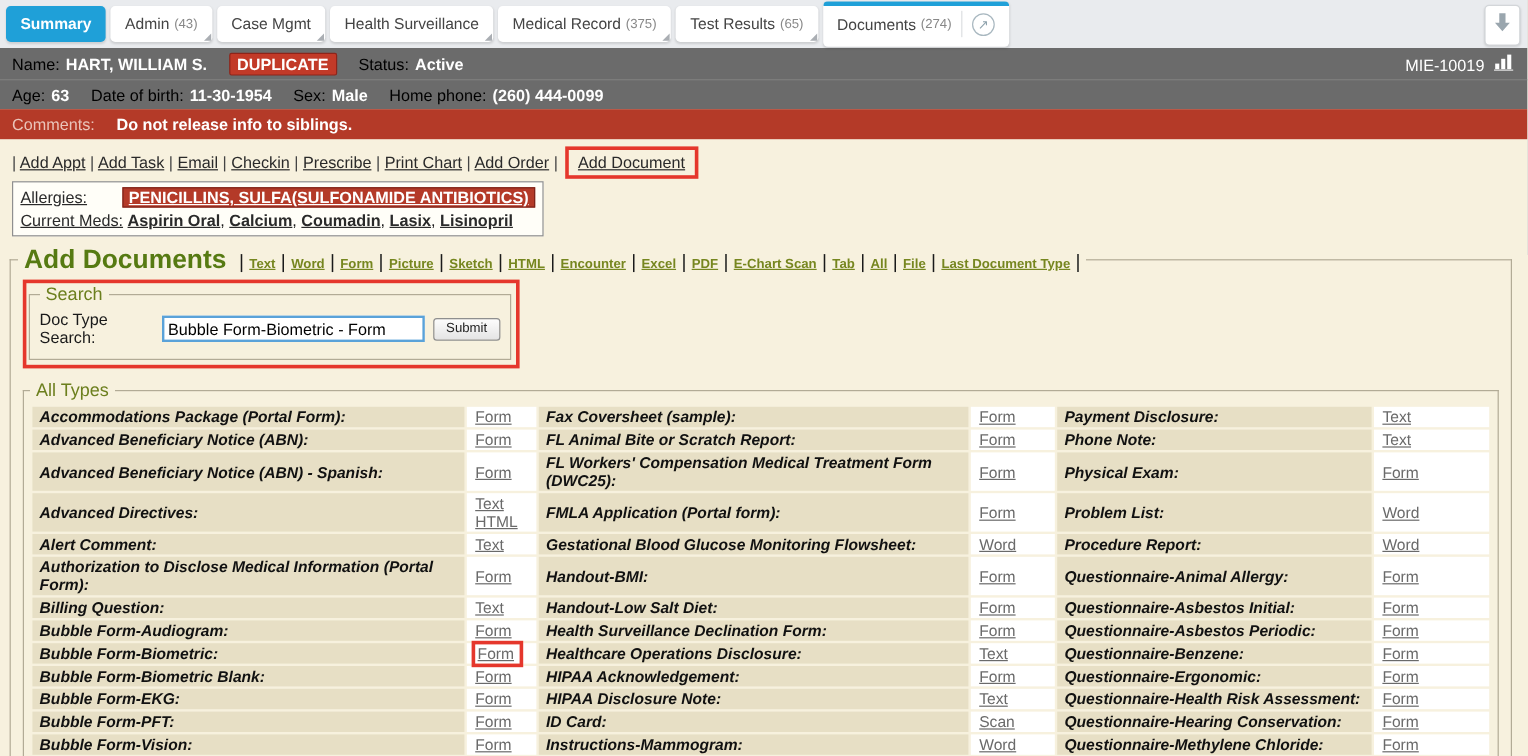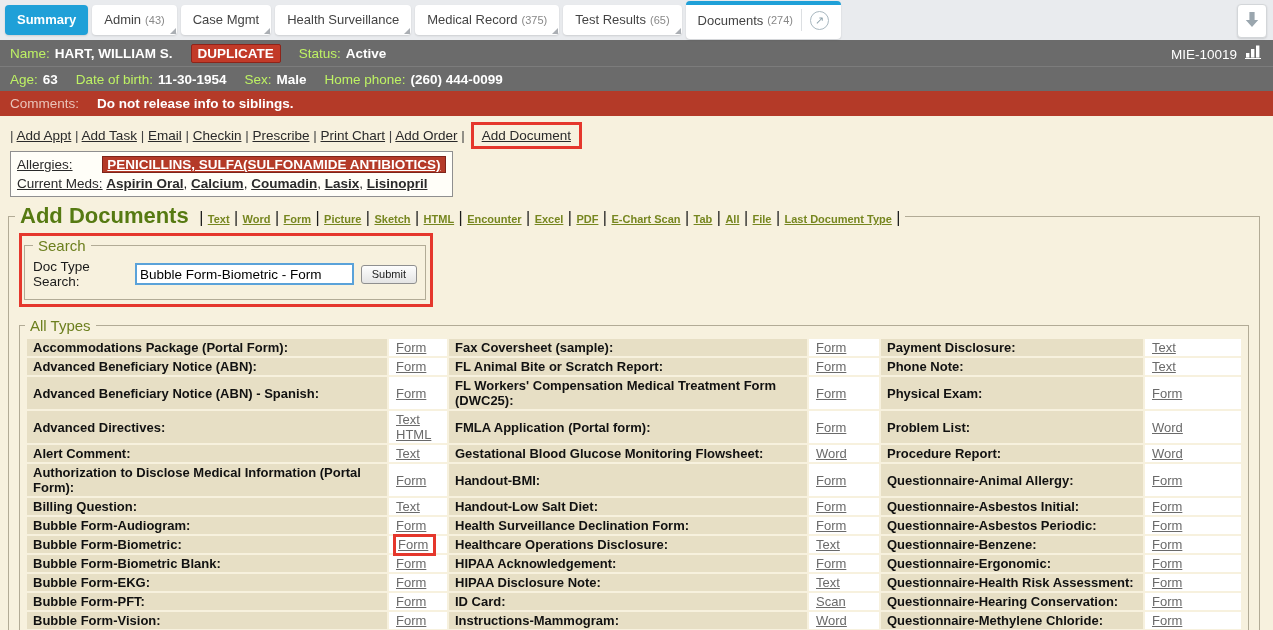--- a/index.html
+++ b/index.html
@@ -20,21 +20,21 @@
   .tab-sep { width:1px; height:22px; background:#dcdfe2; margin:0 8px; display:inline-block; }
   .popout { width:19px; height:19px; border:1.5px solid #a9b8c0; border-radius:50%; color:#8fa3ad;
             font-size:11px; display:inline-flex; align-items:center; justify-content:center; }
   .scrollbtn { position:absolute; top:4px; right:6px; width:30px; height:34px; background:#fff;
             border:1px solid #d3d6d9; border-radius:4px; box-shadow:0 1px 2px rgba(0,0,0,.12);
             display:flex; align-items:center; justify-content:center; cursor:pointer; }
   
   .pbar { background:#6b6b6b; color:#fff; display:flex; align-items:center; padding:0 10px; font-size:13.5px; }
   .pbar1 { height:26px; }
   .pbar2 { height:25px; border-top:1px solid #7c7c7c; }
-  .pl { color:#bef264; margin-right:5px; }
+  .pl { color:#000000; margin-right:5px; }
   .pv { color:#fff; font-weight:bold; margin-right:18px; }
   .badge-dup { background:#c23a28; border:1px solid #8d241a; color:#fff; font-weight:bold;
                padding:1px 6px; border-radius:2px; margin-right:18px; }
   .pbar-right { margin-left:auto; display:flex; align-items:flex-end; gap:8px; }
   .cbar { background:#b43a28; color:#fff; height:25px; display:flex; align-items:center; padding:0 10px; font-size:13.5px; }
   .cbar .pl { color:#eac4ba; margin-right:18px; }
   .cbar .pv { margin-right:0; }
   
   .lnk { text-decoration:underline; cursor:pointer; }
   .lnk.dark { color:#2a2a2a; }
@@ -59,21 +59,21 @@
   .fs-search { width:402px; padding:2px 8px 10px; background:#f7f1de; }
   .search-row { margin-top:3px; font-size:13.5px; display:flex; align-items:center; }
   .search-row input { width:238px; height:22px; border:2px solid #5aa2d9; font-size:13.5px; padding:0 3px;
                       font-family:"Liberation Sans", sans-serif; margin-left:4px; background:#fff; }
   .btn-submit { margin-left:7px; font-size:11px; padding:2px 10px 3px;
                 background:linear-gradient(#fdfdfd,#e4e4e4); border:1px solid #8f8f8f; border-radius:3px; cursor:pointer;
                 font-family:"Liberation Sans", sans-serif; color:#222; }
   .fs-types { margin:4px 4px 0 4px; padding:2px 5px 8px; }
   
   table.types { border-collapse:separate; border-spacing:2px; width:100%; table-layout:fixed; margin-top:1px; }
-  td.t-label { background:#e7dfc5; font-size:13px; font-weight:bold; padding:1px 2px 1px 6px; line-height:15px; color:#111; }
+  td.t-label { background:#e7dfc5; font-size:13px; font-weight:bold; padding:1px 2px 1px 6px; line-height:15px; color:#111;font-style:italic; }
   td.t-links { background:#ffffff; font-size:13px; padding:1px 2px 1px 7px; line-height:15px; }
   col.c-l1 { width:360px; } col.c-k1 { width:58px; }
   col.c-l2 { width:358px; } col.c-k2 { width:70px; }
   col.c-l3 { width:262px; } col.c-k3 { width:96px; }
   .redbox-sm { display:inline-block; border:3px solid #e5372c; padding:0 5px 1px 2px; margin:-4px -4px -5px -3px; }
 </style>
 </head>
 <body>
 
 <div class="page">

